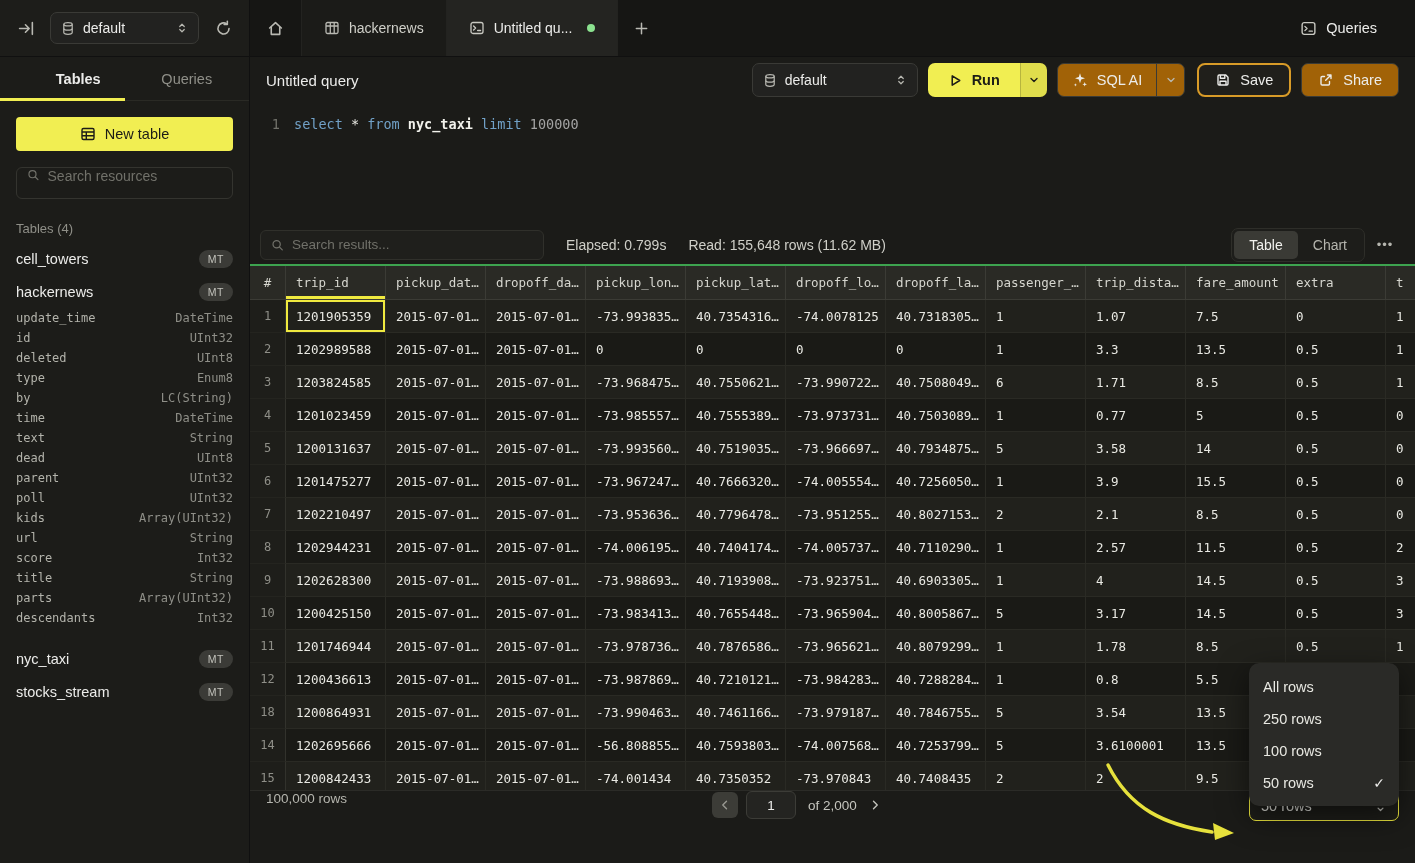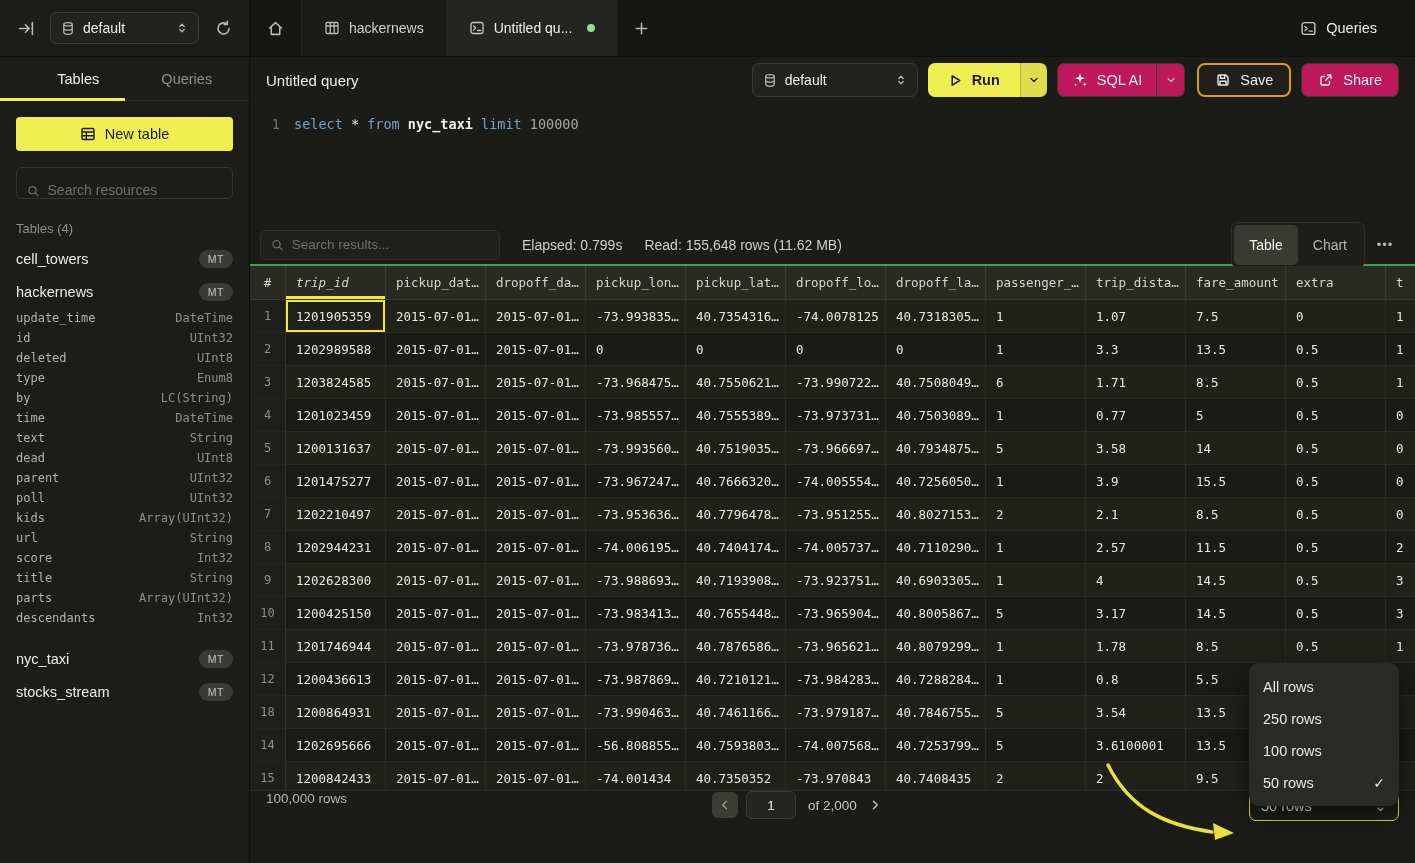--- a/index.html
+++ b/index.html
@@ -31,24 +31,24 @@
   .tb-spacer{flex:1;}
   .tb-queries{display:flex;align-items:center;gap:9px;padding-right:38px;font-size:14.5px;color:var(--txt);cursor:pointer;}
 
   
   #body{position:absolute;left:0;top:57px;width:1415px;height:806px;display:flex;}
 
   
   #sidebar{width:250px;background:var(--panel);border-right:1px solid var(--border-dk);display:flex;flex-direction:column;overflow:hidden;}
   .sb-tabs{display:flex;height:44px;border-bottom:1px solid #2a2a25;flex:none;}
   .sb-tab{width:50%;display:flex;align-items:center;justify-content:center;font-size:14.5px;color:var(--txt-mut);cursor:pointer;position:relative;}
-  .sb-tab.active{color:var(--txt);font-weight:normal;padding-left:32px;}
+  .sb-tab.active{color:var(--txt);font-weight:bold;padding-left:32px;}
   .sb-tab.active::after{content:"";position:absolute;left:0;right:0;bottom:-1px;height:3px;background:var(--yellow);}
   .new-table{margin:16px;height:34px;flex:none;background:var(--yellow);border-radius:4px;display:flex;align-items:center;justify-content:center;gap:9px;color:#1b1b16;font-size:14.5px;cursor:pointer;}
-  .sb-search{margin:0 16px;height:32px;flex:none;border:1px solid #34342f;border-radius:6px;display:flex;align-items:flex-end;gap:8px;padding:0 10px;color:var(--txt-faint);}
+  .sb-search{margin:0 16px;height:32px;flex:none;border:1px solid #34342f;border-radius:6px;display:flex;align-items:flex-start;gap:8px;padding:0 10px;color:var(--txt-faint);}
   .sb-search input{background:transparent;border:none;outline:none;color:var(--txt);font-size:14px;width:100%;font-family:"Liberation Sans",sans-serif;}
   .sb-search input::placeholder{color:var(--txt-faint);}
   .sb-section{padding:22px 16px 6px;font-size:13px;color:var(--txt-mut);flex:none;}
   .sb-item{height:33px;flex:none;display:flex;align-items:center;justify-content:space-between;padding:0 16px;cursor:pointer;}
   .sb-item .nm{font-size:14.5px;color:var(--txt);}
   .mt-badge{background:#3b3b37;color:#c2c2bb;font-size:10.5px;letter-spacing:.5px;border-radius:10px;padding:3px 9px;}
   .sb-engine{padding:2px 16px 8px;font-size:12.5px;color:var(--txt-mut);flex:none;}
   .fld{height:20px;flex:none;display:flex;align-items:center;justify-content:space-between;padding:0 16px;font-family:var(--mono);font-size:12px;}
   .fld .fn{color:#b3b3ab;}
   .fld .ft{color:var(--txt-mut);}
@@ -56,49 +56,49 @@
 
   
   #main{position:relative;width:1165px;height:806px;background:var(--panel2);}
   .qheader{height:46px;display:flex;align-items:center;padding:0 16px;gap:10px;}
   .qtitle{font-size:15px;color:var(--txt);flex:1;}
   .qh-select{flex:none;width:166px;height:34px;}
   .btn{display:flex;align-items:center;height:34px;border-radius:7px;cursor:pointer;font-size:14.5px;}
   .run-group{background:var(--yellow);color:#1d1d16;font-weight:bold;overflow:hidden;justify-content:space-between;}
   .run-main{display:flex;align-items:center;gap:9px;padding:0 20px;height:100%;}
   .run-caret{width:27px;height:100%;display:flex;align-items:center;justify-content:center;background:rgba(0,0,0,0.07);border-left:1px solid rgba(0,0,0,0.18);}
-  .gray-btn{background:#be185d;border:1px solid #3a3a35;color:var(--txt);}
+  .gray-btn{background:#a16207;border:1px solid #3a3a35;color:var(--txt);}
   .sqlai-main{display:flex;align-items:center;gap:9px;padding:0 14px;height:100%;}
   .sqlai-caret{width:28px;height:100%;display:flex;align-items:center;justify-content:center;border-left:1px solid #3a3a35;color:#b9b9b2;}
   .save-btn{border:2px solid var(--gold);background:#201f1b;border-radius:8px;gap:9px;padding:0 16px;margin-left:2px;}
   .share-btn{gap:9px;padding:0 16px;}
 
   .editor{height:122px;display:flex;padding-top:13px;font-family:var(--mono);font-size:13.5px;}
   .ed-gutter{width:44px;text-align:right;color:var(--txt-faint);padding-right:14px;}
   .tok-kw{color:#71a1c7;} .tok-pl{color:#e8e8e2;} .tok-id{color:#f2f2ec;font-weight:bold;} .tok-num{color:#a3a3a3;}
 
   .res-toolbar{height:39px;display:flex;align-items:center;padding:0 10px;gap:22px;}
-  .res-search{width:240px;height:30px;border:1px solid #30302b;background:#1f1f1c;border-radius:6px;display:flex;align-items:center;gap:8px;padding:0 10px;color:var(--txt-faint);}
+  .res-search{width:284px;height:30px;border:1px solid #30302b;background:#1f1f1c;border-radius:6px;display:flex;align-items:center;gap:8px;padding:0 10px;color:var(--txt-faint);}
   .res-search input{background:transparent;border:none;outline:none;color:var(--txt);font-size:13.5px;width:100%;font-family:"Liberation Sans",sans-serif;}
   .res-search input::placeholder{color:var(--txt-faint);}
   .stat{font-size:14px;color:#cfcfc8;}
   .res-right{margin-left:auto;display:flex;align-items:center;gap:6px;padding-right:6px;}
   .seg{display:flex;background:#1d1d1a;border:1px solid #2e2e29;border-radius:7px;padding:2px;}
-  .seg-item{height:40px;display:flex;align-items:center;padding:0 15px;font-size:14px;color:var(--txt-dim);border-radius:5px;cursor:pointer;}
+  .seg-item{height:28px;display:flex;align-items:center;padding:0 15px;font-size:14px;color:var(--txt-dim);border-radius:5px;cursor:pointer;}
   .seg-item.active{background:#3a3a35;color:#f2f2ee;}
   .dots-btn{width:28px;height:28px;display:flex;align-items:center;justify-content:center;color:var(--txt-dim);cursor:pointer;letter-spacing:1px;font-size:13px;}
 
   .green-line{height:2px;background:var(--green);}
 
   .tbl-wrap{height:524px;overflow:hidden;position:relative;}
   table.results{border-collapse:separate;border-spacing:0;table-layout:fixed;width:1265px;}
   table.results th,table.results td{font-family:var(--mono);font-size:12.5px;white-space:nowrap;overflow:hidden;padding:0 10px;text-align:left;font-weight:normal;}
   thead th{height:34px;background:var(--hdr);color:#d6d6cf;border-right:1px solid #3b3b35;border-bottom:1px solid #3b3b35;}
   thead th.gut{text-align:center;padding:0;}
-  thead th.sel-col{box-shadow:inset 0 -3px 0 0 var(--hl);font-style:italic;}
+  thead th.sel-col{box-shadow:inset 0 -3px 0 0 var(--hl);}
   tbody th.gut{height:33px;background:#1e1e1a;color:var(--txt-mut);font-size:12px;text-align:center;padding:0;border-right:1px solid #32322c;border-bottom:1px solid #24241f;}
   tbody td{height:33px;color:#e9e9e3;border-right:1px solid var(--grid);border-bottom:1px solid var(--grid);}
   tbody tr.odd td{background:var(--row-odd);}
   tbody tr.even td{background:var(--row-even);}
   td.sel-cell{box-shadow:inset 0 0 0 2px var(--hl);}
 
   .footer{height:73px;border-top:1px solid #2b2b27;display:flex;align-items:flex-start;padding:0 16px;position:relative;}
   .total{font-size:13.5px;color:var(--txt-dim);}
   .pager{position:absolute;left:462px;display:flex;align-items:center;gap:8px;}
   .pg-prev{width:26px;height:26px;background:#3c3c37;border-radius:6px;display:flex;align-items:center;justify-content:center;color:#9a9a93;cursor:pointer;}

